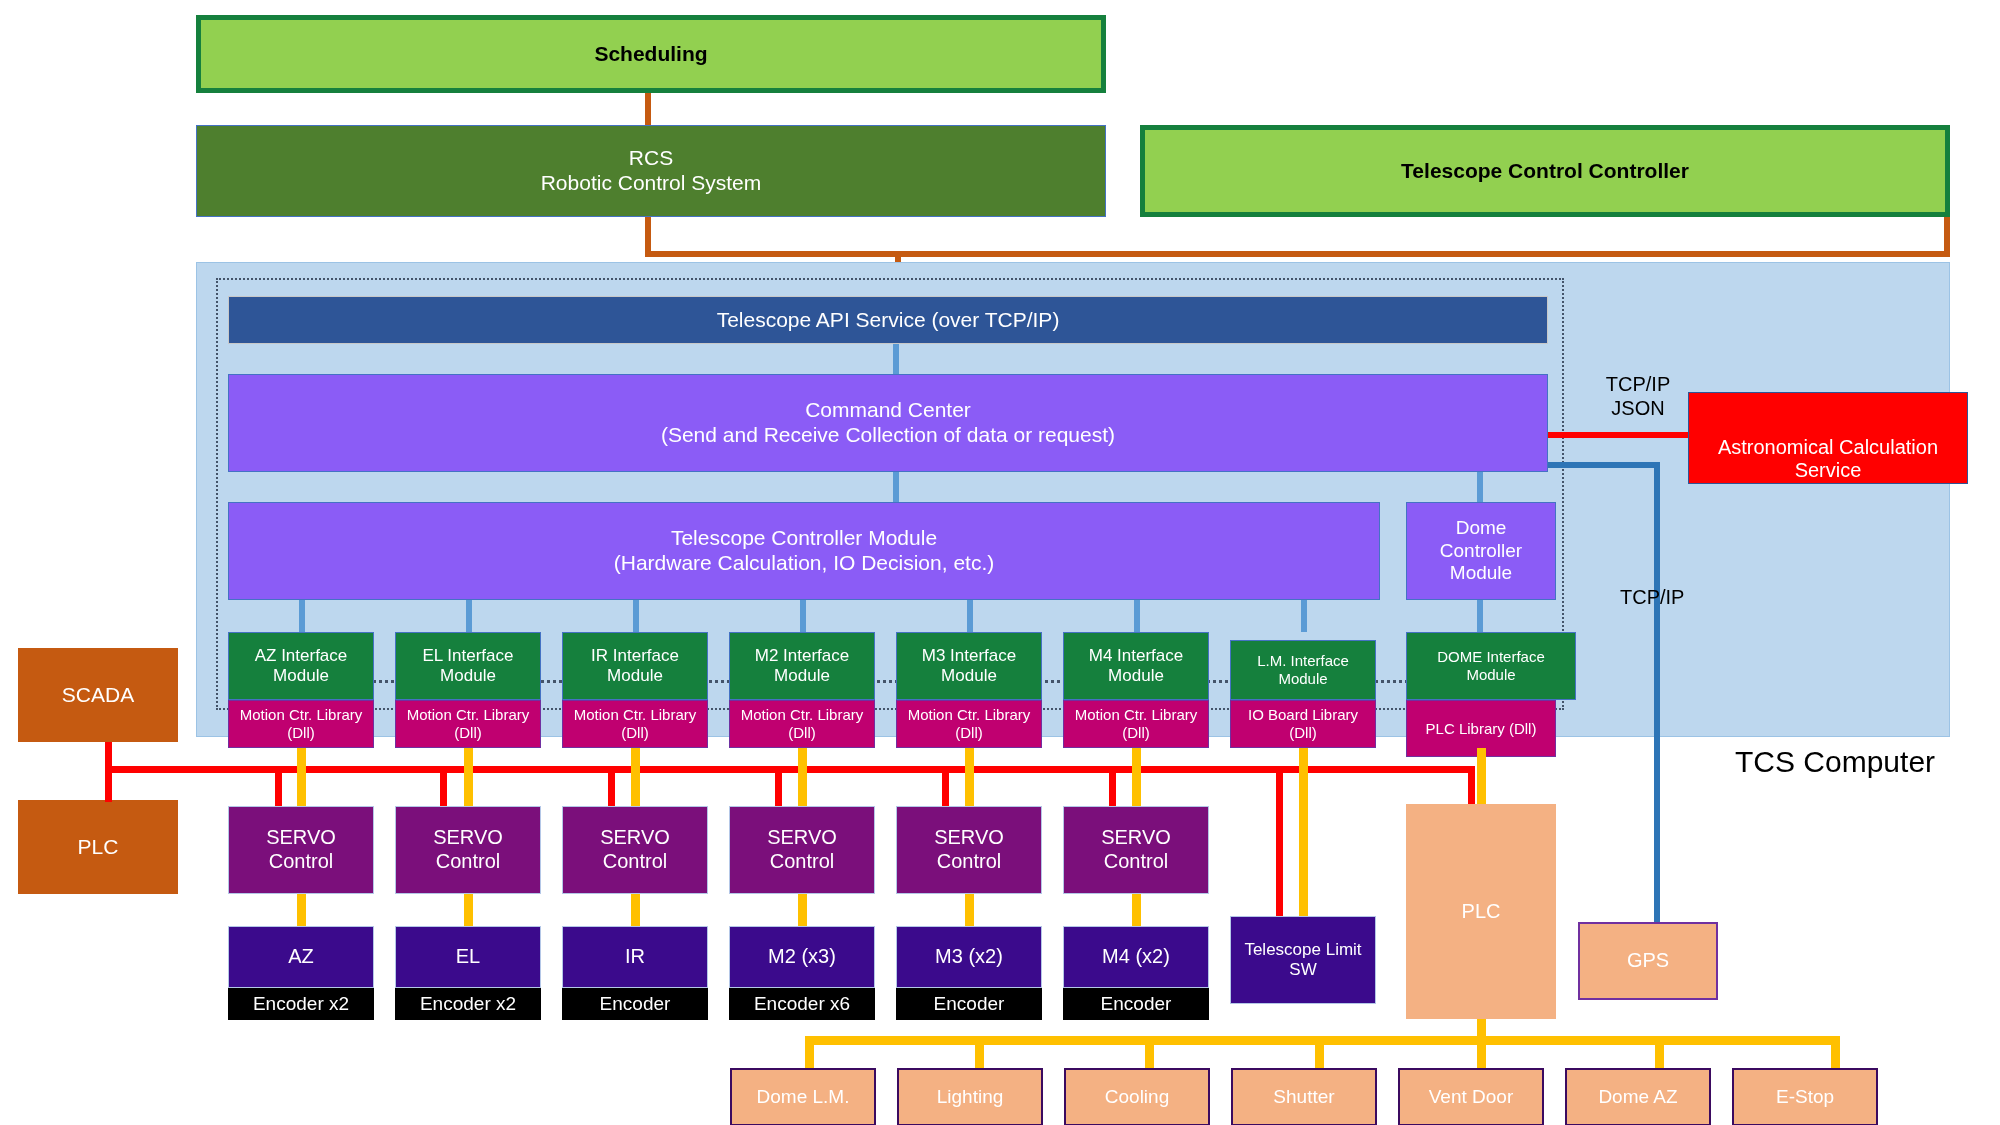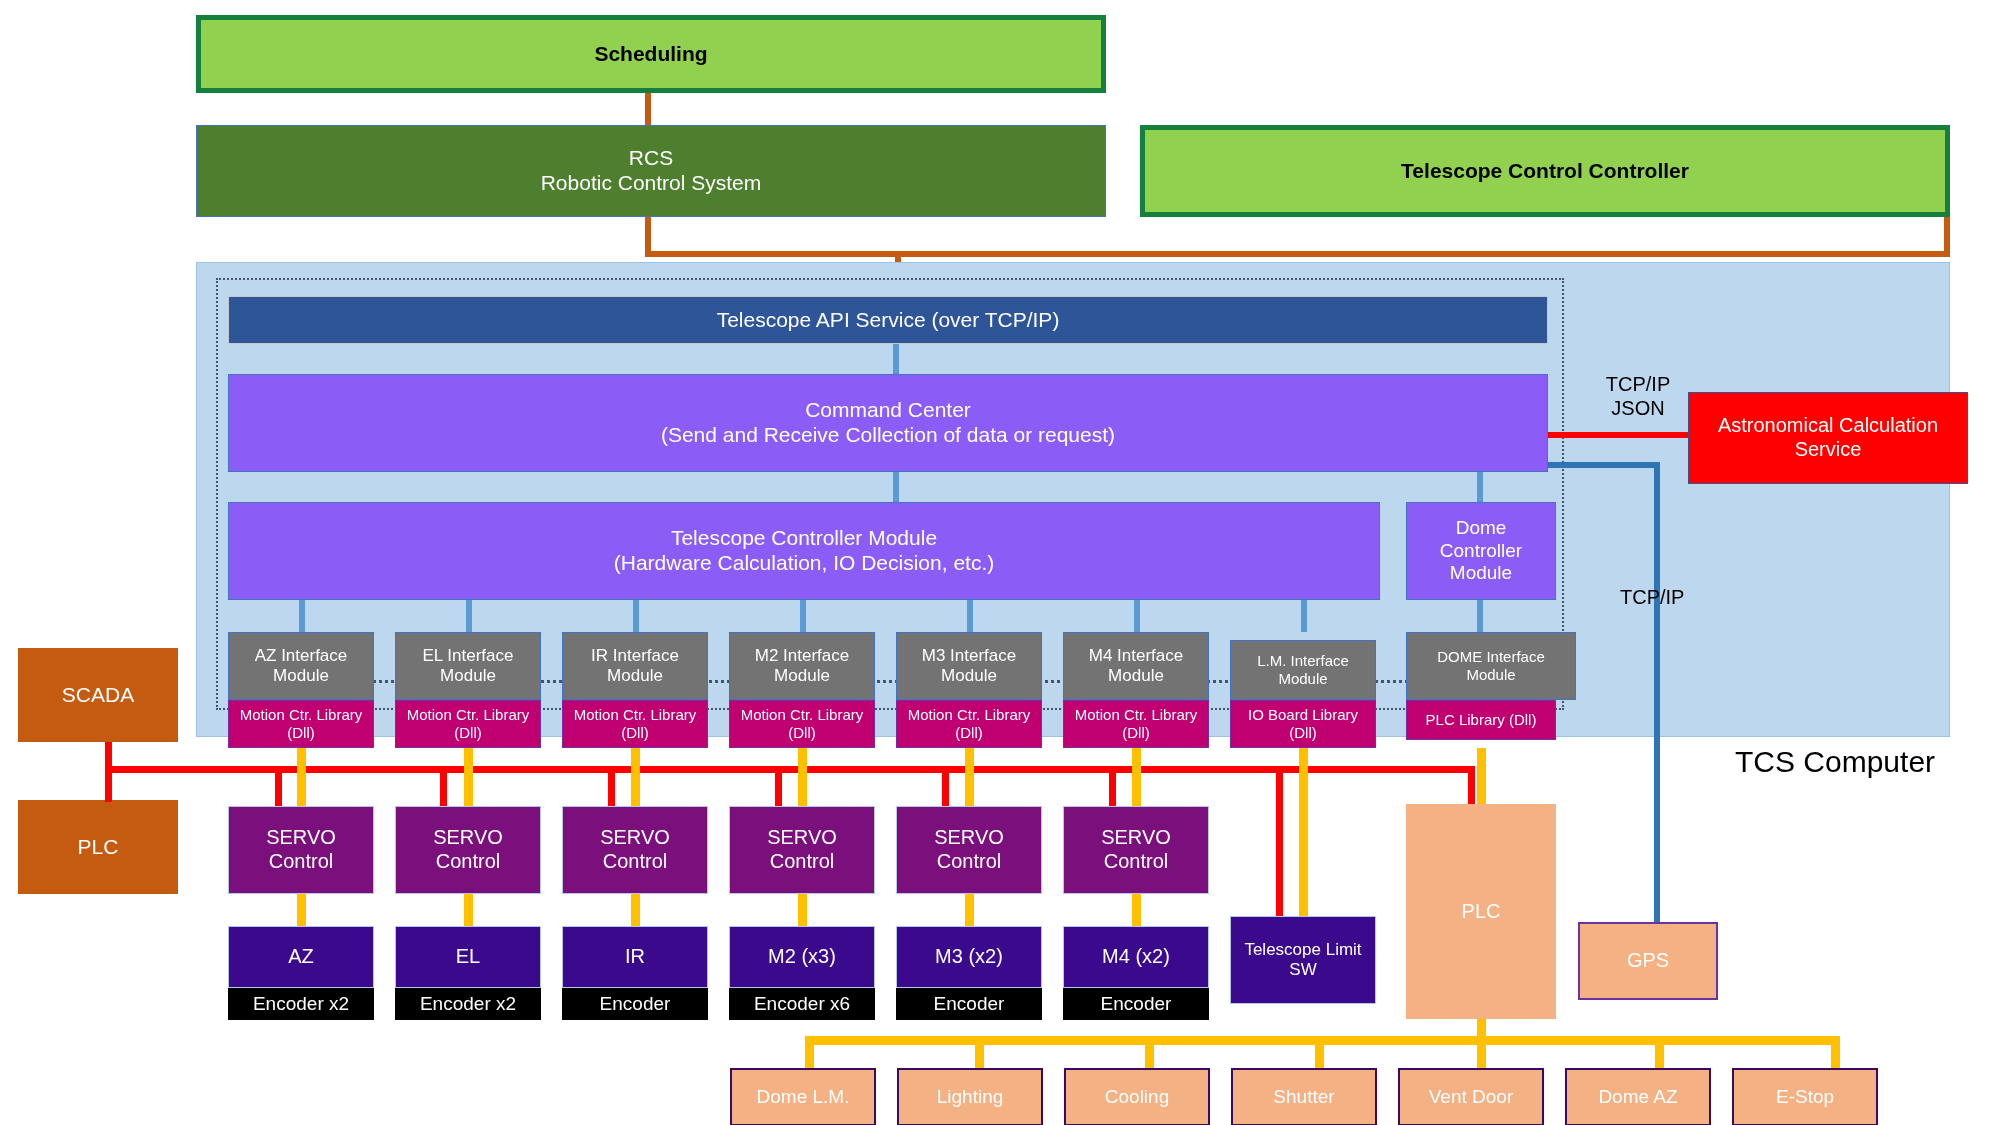--- a/index.html
+++ b/index.html
@@ -30,21 +30,21 @@
     background:#bdd7ee;
     border:1px solid #9cc3e5;
   }
   .dotted-group {
     position:absolute;
     border:2px dotted #44546a;
     background:transparent;
   }
   .blue-mid  { background:#2e5597; border:1px solid #c8c8c8; font-size:21px; }
   .blue-dark { background:#8b5cf6; border:1px solid #4472c4; font-size:21px; }
-  .iface     { background:#737373; border:1px solid #4472c4; font-size:17px; }
+  .iface     { background:#15803d; border:1px solid #4472c4; font-size:17px; }
   .iface-sm  { font-size:15px; }
   .lib       { background:#c00070; border:1px solid #7030a0; font-size:15px; }
 
   
   .orange { background:#c55a11; border:1px solid #c55a11; font-size:21px; }
 
   
   .servo   { background:#7b0f7b; border:1px solid #b4c7e7; font-size:20px; }
   .motor   { background:#3b0a8c; border:1px solid #b4c7e7; font-size:20px; }
   .encoder { background:#000000; border:1px solid #000000; font-size:19px; }
@@ -163,26 +163,26 @@
   <div class="box iface iface-sm" style="left:1230px; top:640px; width:146px; height:60px;">
     <span class="lbl">L.M. Interface Module</span>
   </div>
   <div class="box lib" style="left:1230px; top:700px; width:146px; height:48px;">
     <span class="lbl">IO Board Library (Dll)</span>
   </div>
 
   <div class="box iface iface-sm" style="left:1406px; top:632px; width:170px; height:68px;">
     <span class="lbl">DOME Interface Module</span>
   </div>
-  <div class="box lib" style="left:1406px; top:700px; width:150px; height:40px;">
+  <div class="box lib" style="left:1406px; top:700px; width:150px; height:57px;">
     <span class="lbl">PLC Library (Dll)</span>
   </div>
 
   <div class="conn c-red" style="left:1548px; top:432px; width:140px; height:6px;"></div>
-  <div class="box astro" style="left:1688px; top:392px; width:280px; height:92px; flex-direction:column;">
+  <div class="box astro" style="left:1688px; top:392px; width:280px; height:92px; flex-direction:column;justify-content:flex-end;">
     <span class="lbl">Astronomical Calculation Service</span>
   </div>
 
   <div class="plain-label" style="left:1588px; top:372px; width:100px;">
     <span>TCP/IP</span><br>
     <span>JSON</span>
   </div>
 
   <div class="conn c-steel" style="left:1548px; top:462px; width:112px; height:6px;"></div>
   <div class="conn c-steel" style="left:1654px; top:462px; width:6px; height:460px;"></div>

